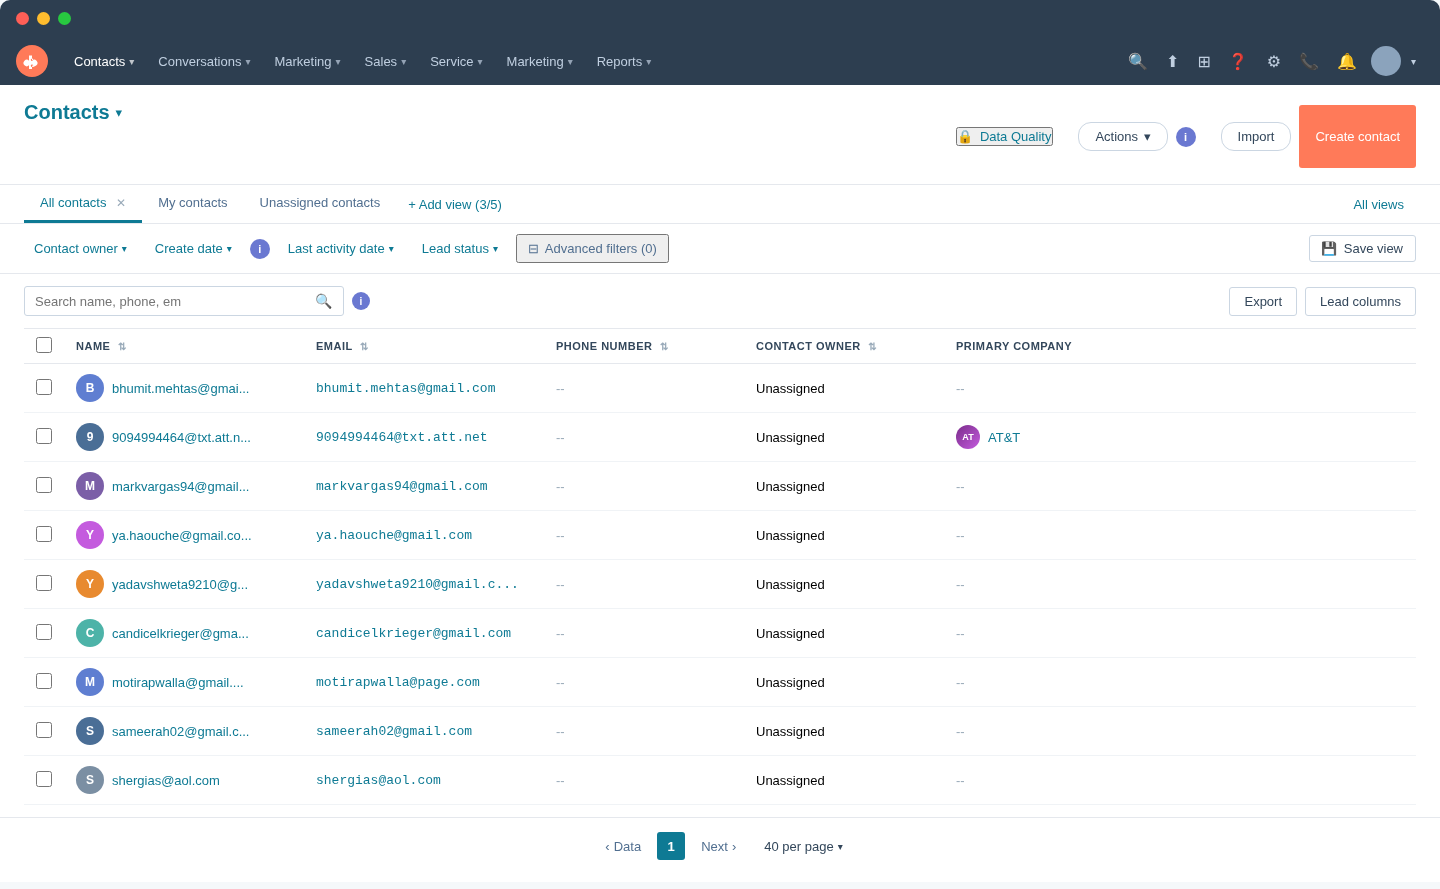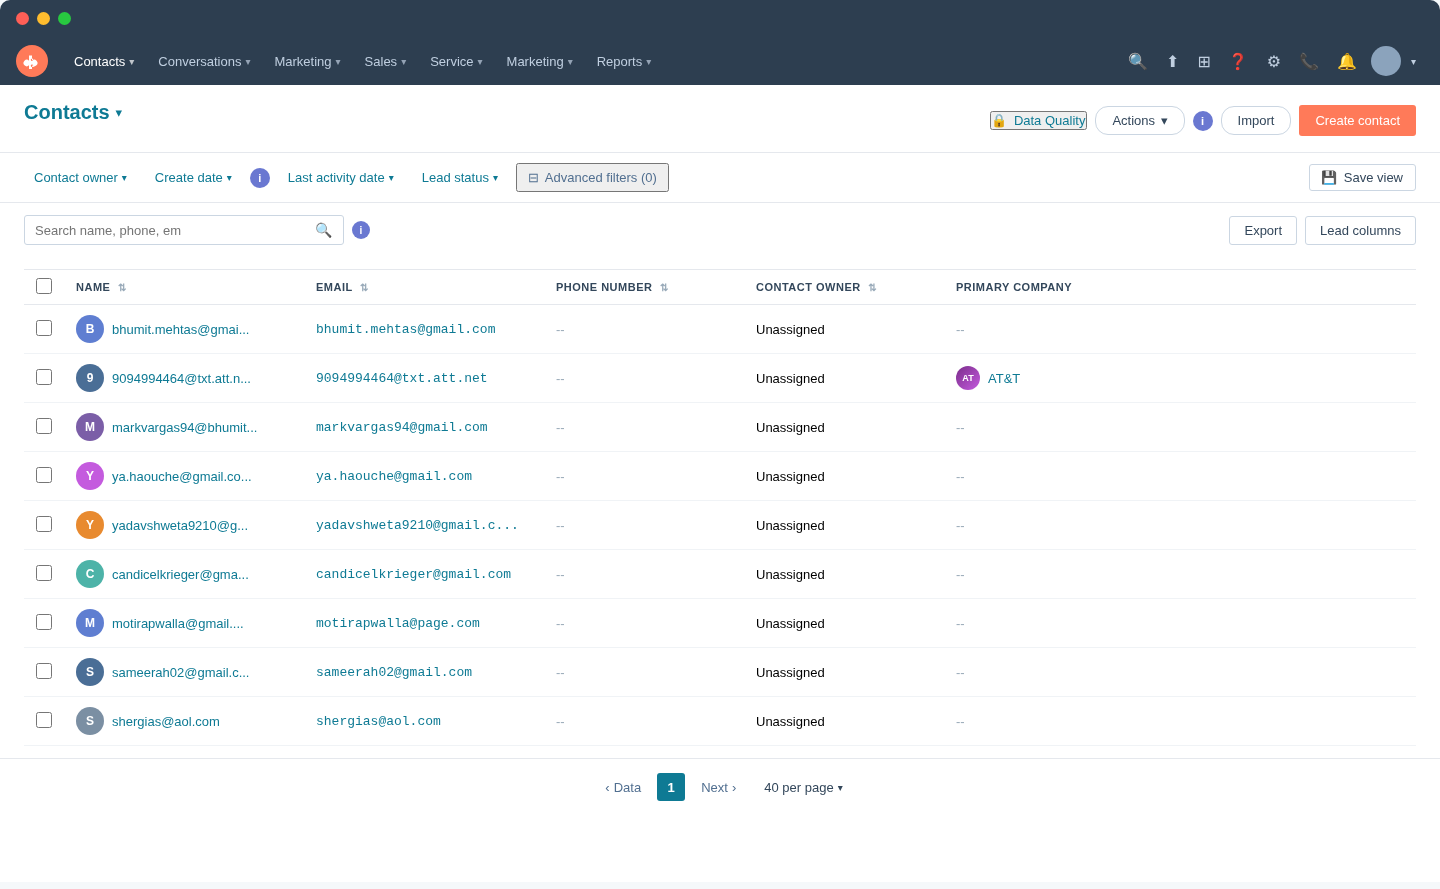--- a/index.html
+++ b/index.html
@@ -29,22 +29,22 @@
 
     
     .page-header { padding: 16px 24px 0 24px; display: flex; align-items: flex-start; border-bottom: 1px solid #e5e8ed; }
     .page-title-section { flex: 1; }
     .page-title { display: flex; align-items: center; gap: 6px; }
     .page-title h1 { font-size: 20px; font-weight: 600; color: #0e7a94; }
     .page-title .dropdown-arrow { color: #0e7a94; cursor: pointer; font-size: 13px; }
     .page-subtitle { font-size: 12px; color: #516f90; margin-top: 2px; }
     .page-header-actions { display: flex; align-items: center; gap: 8px; padding-bottom: 16px; margin-top: 4px; }
     .data-quality-btn { display: flex; align-items: center; gap: 6px; color: #0e7a94; font-size: 13px; cursor: pointer; font-weight: 500; }
-    .btn-outline { border: 1px solid #cbd6e2; background: #fff; color: #33475b; padding: 6px 16px; border-radius: 13px; cursor: pointer; font-size: 13px; display: flex; gap: 6px; }
-    .btn-primary { background: #ff7a59; border: none; color: #fff; padding: 8px 16px; border-radius: 3px; cursor: pointer; font-size: 13px; font-weight: 500; }
+    .btn-outline { border: 1px solid #cbd6e2; background: #fff; color: #33475b; padding: 6px 16px; border-radius: 13px; cursor: pointer; font-size: 13px; display: flex; gap: 6px; margin-left: 17px; }
+    .btn-primary { background: #ff7a59; border: none; color: #fff; padding: 24px 16px; border-radius: 3px; cursor: pointer; font-size: 13px; font-weight: 500; }
     .info-badge { width: 20px; height: 20px; border-radius: 50%; background: #6a78d1; color: #fff; font-size: 11px; font-weight: 700; display: inline-flex; align-items: center; justify-content: center; cursor: pointer; }
 
     
     .tabs-bar { display: flex; align-items: stretch; padding: 0 24px; border-bottom: 1px solid #e5e8ed; background: #fff; }
     .tab { padding: 10px 16px; font-size: 13px; color: #516f90; cursor: pointer; border-bottom: 3px solid transparent; white-space: nowrap; }
     .tab.active { color: #0e7a94; border-bottom-color: #0e7a94; font-weight: 500; }
     .tab-x { margin-left: 6px; color: #99aab9; font-size: 12px; }
     .tabs-add { color: #0e7a94; font-size: 13px; font-weight: 500; padding: 10px 12px; cursor: pointer; display: flex; align-items: center; gap: 4px; }
     .tabs-spacer { flex: 1; }
     .all-views-btn { color: #0e7a94; font-size: 13px; font-weight: 500; padding: 10px 12px; cursor: pointer; align-self: center; }
@@ -52,21 +52,21 @@
     
     .filters-bar { display: flex; align-items: center; padding: 10px 24px; gap: 8px; border-bottom: 1px solid #e5e8ed; background: #fff; }
     .filter-btn { display: flex; align-items: center; gap: 4px; color: #0e7a94; font-size: 13px; font-weight: 500; padding: 5px 10px; border-radius: 3px; cursor: pointer; border: none; background: transparent; }
     .filter-chevron { font-size: 10px; }
     .filters-spacer { flex: 1; }
     .advanced-filters-btn { display: flex; align-items: center; gap: 6px; color: #516f90; font-size: 13px; padding: 5px 10px; cursor: pointer; }
     .save-view-btn { border: 1px solid #cbd6e2; background: #fff; color: #33475b; padding: 5px 12px; border-radius: 3px; cursor: pointer; font-size: 13px; display: flex; align-items: center; gap: 6px; }
 
     
     .table-section { padding: 12px 24px; background: #fff; }
-    .table-toolbar { display: flex; align-items: center; gap: 8px; margin-bottom: 24px; }
+    .table-toolbar { display: flex; align-items: center; gap: 8px; margin-bottom: 12px; }
     .search-box { display: flex; align-items: center; border: 1px solid #cbd6e2; border-radius: 3px; padding: 6px 10px; gap: 8px; flex: 1; max-width: 320px; }
     .search-box input { border: none; outline: none; font-size: 13px; color: #33475b; flex: 1; background: transparent; }
     .search-icon { color: #99aab9; font-size: 14px; }
     .info-circle-sm { width: 18px; height: 18px; border-radius: 50%; background: #6a78d1; color: #fff; font-size: 10px; font-weight: 700; display: inline-flex; align-items: center; justify-content: center; cursor: pointer; }
     .toolbar-spacer { flex: 1; }
     .toolbar-btn { border: 1px solid #cbd6e2; background: #fff; color: #33475b; padding: 6px 14px; border-radius: 3px; cursor: pointer; font-size: 13px; }
 
     
     .contacts-table { width: 100%; border-collapse: collapse; }
     .contacts-table th { text-align: left; padding: 8px 12px; font-size: 11px; font-weight: 600; color: #33475b; text-transform: uppercase; letter-spacing: 0.5px; border-bottom: 1px solid #e5e8ed; border-top: 1px solid #e5e8ed; background: #fff; white-space: nowrap; }
@@ -180,20 +180,39 @@
       <span class="info-badge">i</span>
       <button class="btn-outline">
         <span>Import</span>
       </button>
       <button class="btn-primary">
         <span>Create contact</span>
       </button>
     </div>
   </div>
 
+  <div class="tabs-bar">
+    <div class="tab active">
+      <span>All contacts</span>
+      <span class="tab-x">✕</span>
+    </div>
+    <div class="tab">
+      <span>My contacts</span>
+    </div>
+    <div class="tab">
+      <span>Unassigned contacts</span>
+    </div>
+    <div class="tabs-add">
+      <span>+ Add view (3/5)</span>
+    </div>
+    <div class="tabs-spacer"></div>
+    <div class="all-views-btn">
+      <span>All views</span>
+    </div>
+  </div>
 
   <div class="filters-bar">
     <button class="filter-btn">
       <span>Contact owner</span>
       <span class="filter-chevron">▾</span>
     </button>
     <button class="filter-btn">
       <span>Create date</span>
       <span class="filter-chevron">▾</span>
     </button>
@@ -291,21 +310,21 @@
                 <div class="company-logo">AT</div>
                 <span class="company-name">AT&amp;T</span>
               </div>
             </td>
           </tr>
           <tr>
             <td class="col-checkbox"><input type="checkbox" class="row-checkbox" style=""></td>
             <td class="col-name">
               <div class="name-cell">
                 <div class="contact-avatar" style="background: rgb(123, 94, 167);">M</div>
-                <span class="contact-name">markvargas94@bhumit...</span>
+                <span class="contact-name">markvargas94@gmail...</span>
               </div>
             </td>
             <td class="col-email"><span class="contact-email">markvargas94@gmail.com</span></td>
             <td class="col-phone"><span class="text-muted">--</span></td>
             <td class="col-owner"><span>Unassigned</span></td>
             <td class="col-company"><span class="text-muted">--</span></td>
           </tr>
           <tr>
             <td class="col-checkbox"><input type="checkbox" class="row-checkbox" style=""></td>
             <td class="col-name">

